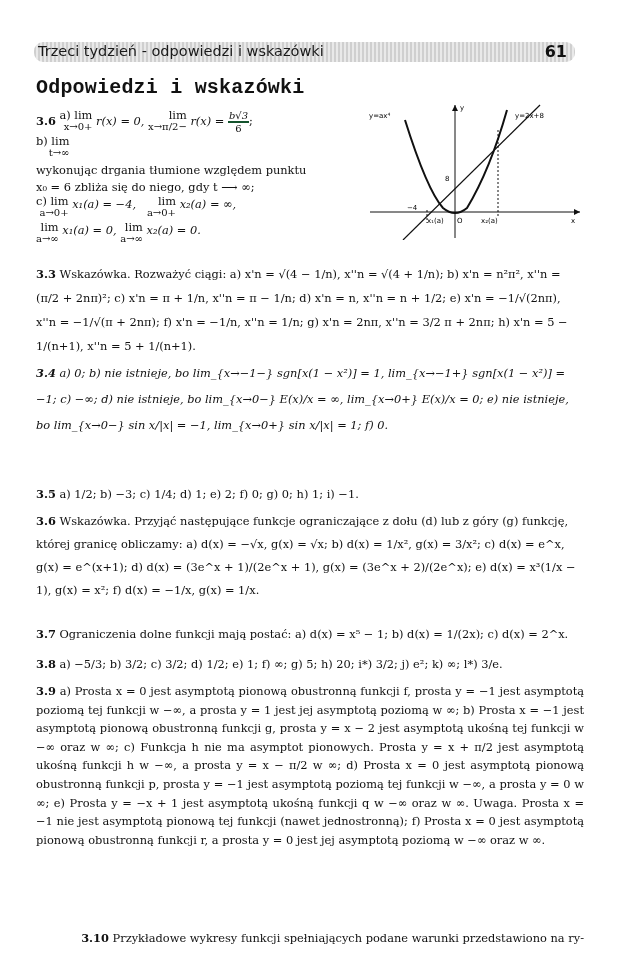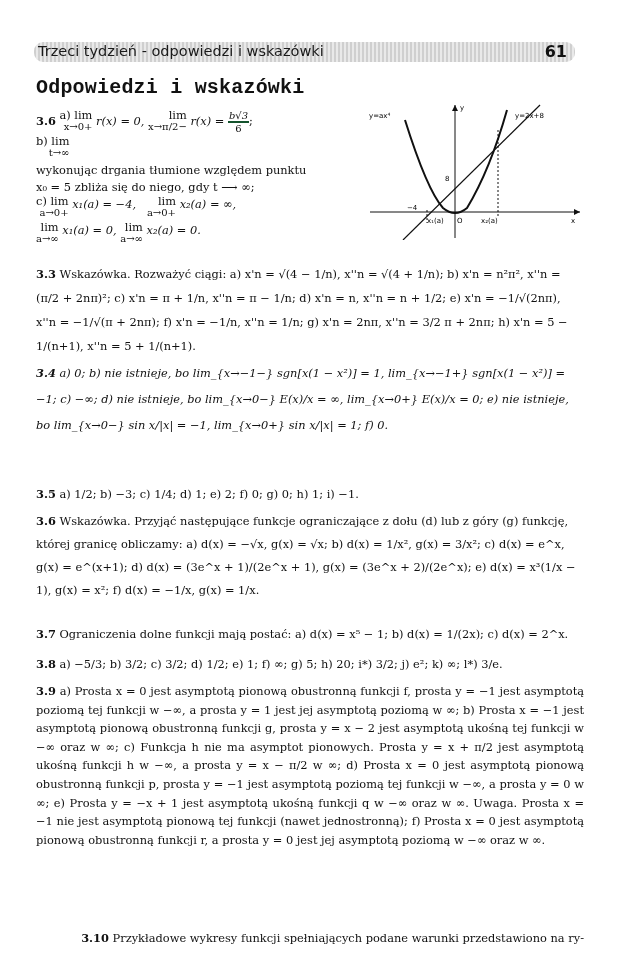--- a/index.html
+++ b/index.html
@@ -34,21 +34,21 @@
     <span class="lim"><span>a) lim</span><span class="s">x→0+</span></span>
     <span class="it">r(x) = 0,</span>
     <span class="lim"><span>lim</span><span class="s">x→π/2−</span></span>
     <span class="it">r(x) =</span>
     <span class="fr"><span class="n it">b√3</span><span class="d">6</span></span><span>;</span>
   </div>
   <div style="height:26px;">
     <span class="lim"><span>b) lim</span><span class="s">t→∞</span></span>
   </div>
   <div>wykonując drgania tłumione względem punktu</div>
-  <div>x₀ = 5 zbliża się do niego, gdy t ⟶ ∞;</div>
+  <div>x₀ = 6 zbliża się do niego, gdy t ⟶ ∞;</div>
   <div style="height:26px;">
     <span class="lim"><span>c) lim</span><span class="s">a→0+</span></span>
     <span class="it">x₁(a) = −4,</span>
     &nbsp;&nbsp;<span class="lim"><span>lim</span><span class="s">a→0+</span></span>
     <span class="it">x₂(a) = ∞,</span>
   </div>
   <div>
     <span class="lim"><span>lim</span><span class="s">a→∞</span></span>
     <span class="it">x₁(a) = 0,</span>
     <span class="lim"><span>lim</span><span class="s">a→∞</span></span>

